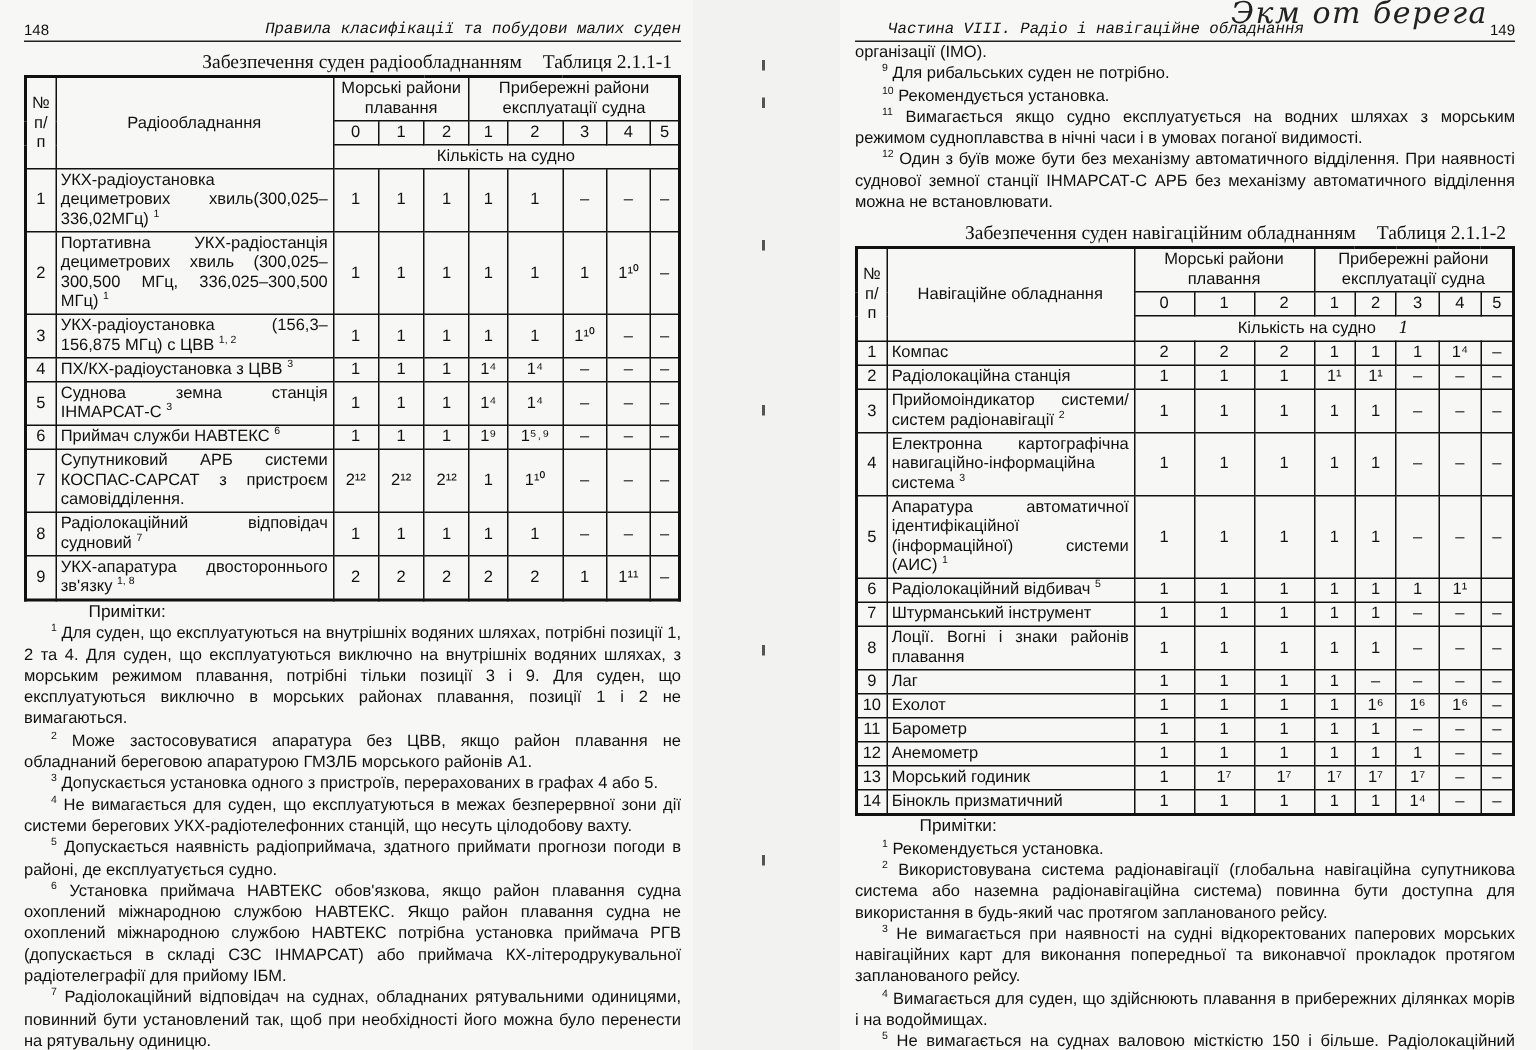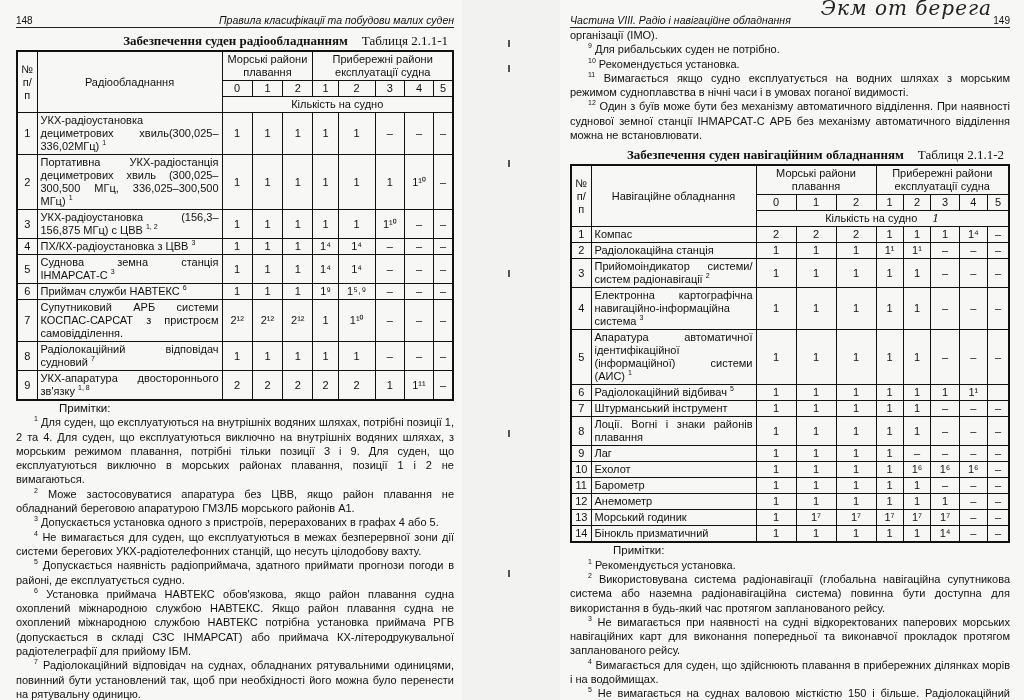--- a/index.html
+++ b/index.html
@@ -19,32 +19,32 @@
   #right { left: 560px; width: 464px; padding: 0 14px 0 10px; }
   .gutter { position: absolute; left: 462px; width: 98px; top: 0; height: 700px; background: #f2f2f0; }
   .gutter-mark { position: absolute; left: 508px; width: 2px; height: 7px; background: #555; }
 
   .running-head {
     display: flex; justify-content: space-between; align-items: flex-end;
     border-bottom: 1px solid #222;
     font-size: 11.5px; height: 22px; padding-bottom: 1px; margin-top: 4px;
   }
   .running-head .pnum { font-size: 10px; font-family: "Liberation Sans", sans-serif; }
-  .running-head .rtitle { font-style: italic; font-family: Liberation Sans, sans-serif; font-size: 10.5px; }
+  .running-head .rtitle { font-style: italic; font-family: Liberation Mono, monospace; font-size: 10.5px; margin-left: 22px; }
   .handwriting {
     position: absolute; right: 18px; top: -8px;
     font-family: "DejaVu Serif", serif; font-style: italic;
     font-size: 20px; color: #222; letter-spacing: 1px;
   }
 
   .table-caption {
     display: flex; justify-content: flex-end; gap: 14px;
     font-size: 13px; margin: 5px 6px 1px 0;
   }
-  .table-caption .cap-title { font-weight: bold; text-align: center; }
+  .table-caption .cap-title { font-weight: normal; text-align: center; }
 
   table.eq {
     border-collapse: collapse; width: 100%;
     font-size: 11.5px; line-height: 13px;
   }
   table.eq td, table.eq th {
     border: 1px solid #111; padding: 1px 3px;
     text-align: center; vertical-align: middle;
     font-weight: normal;
   }

